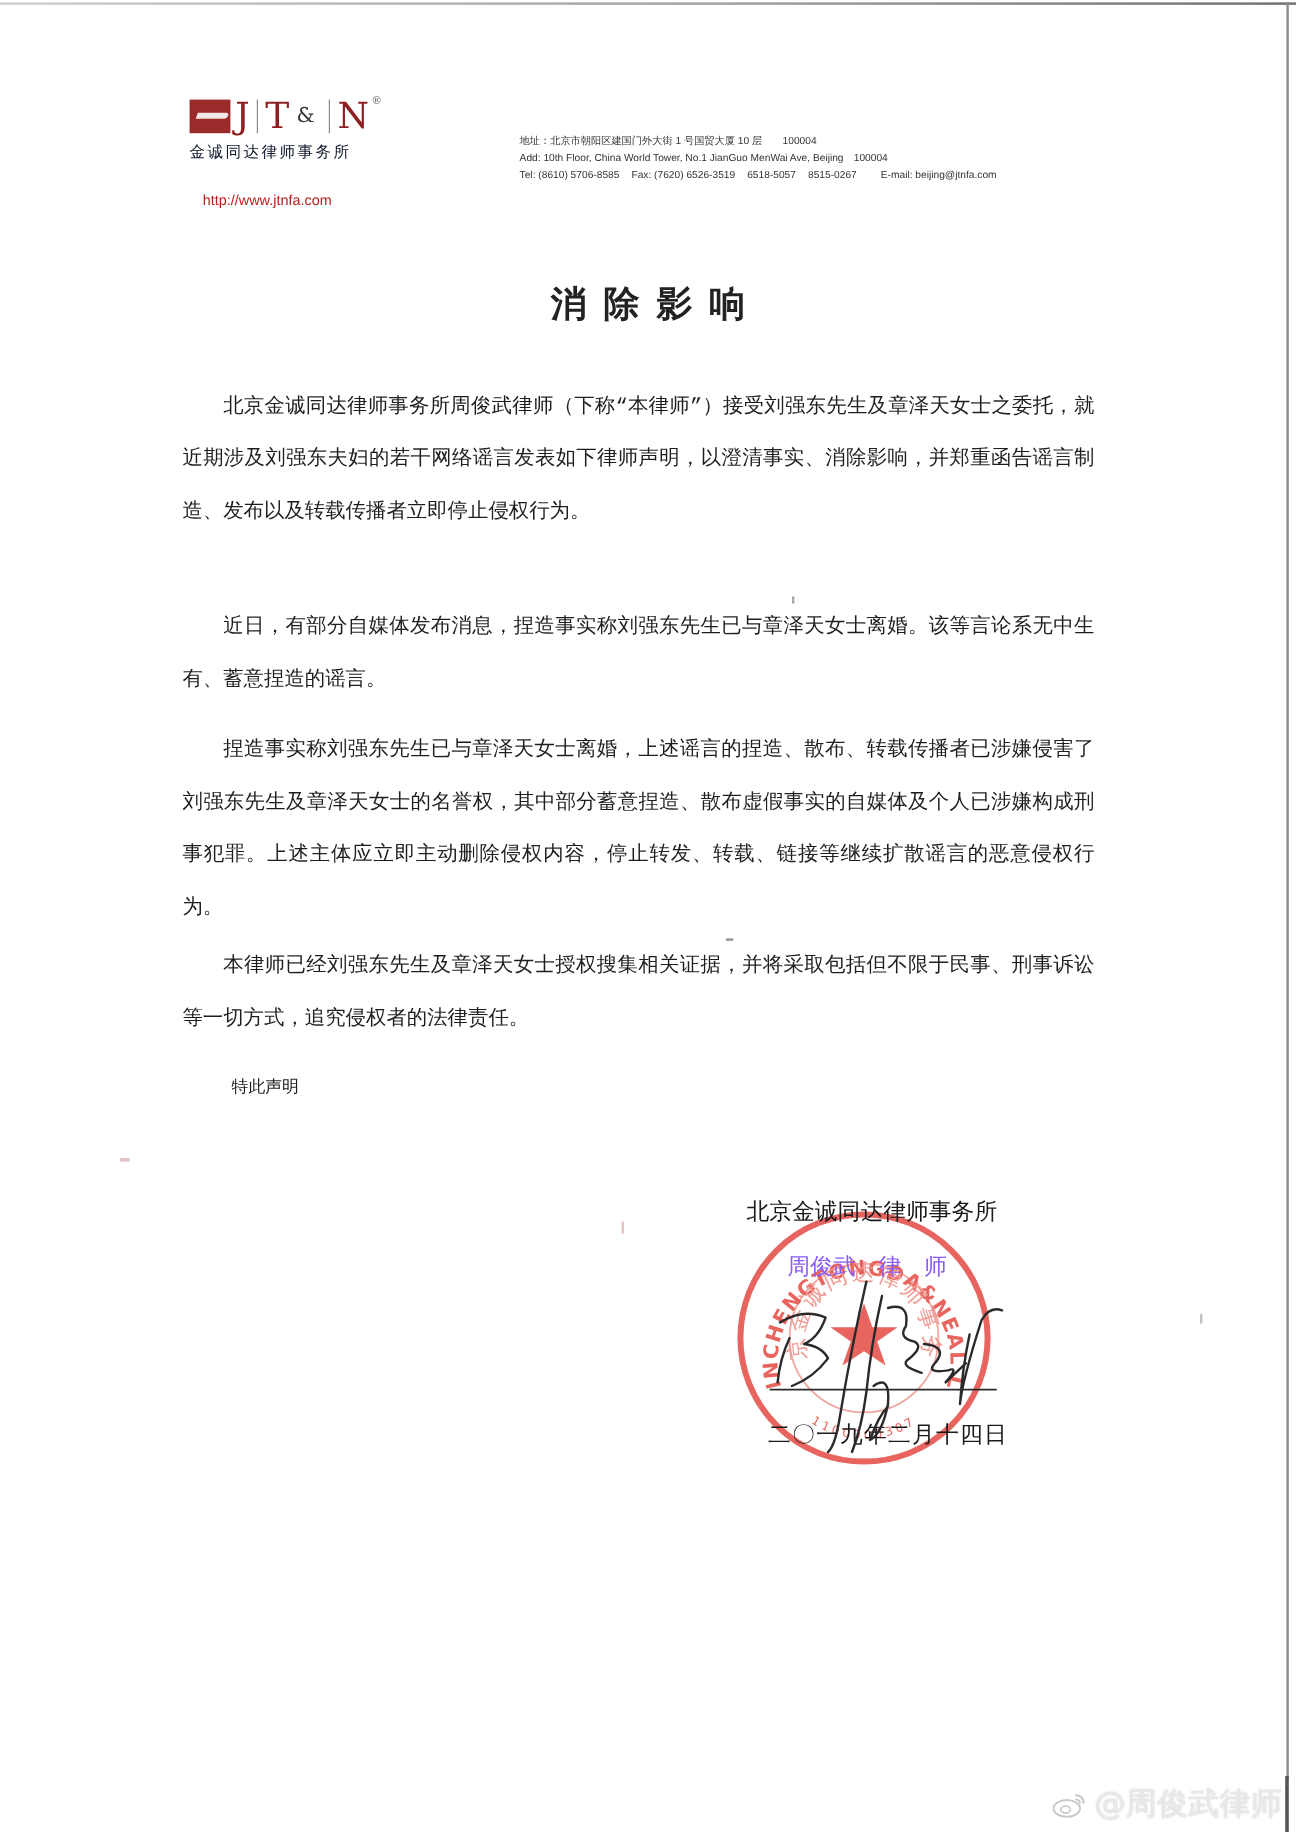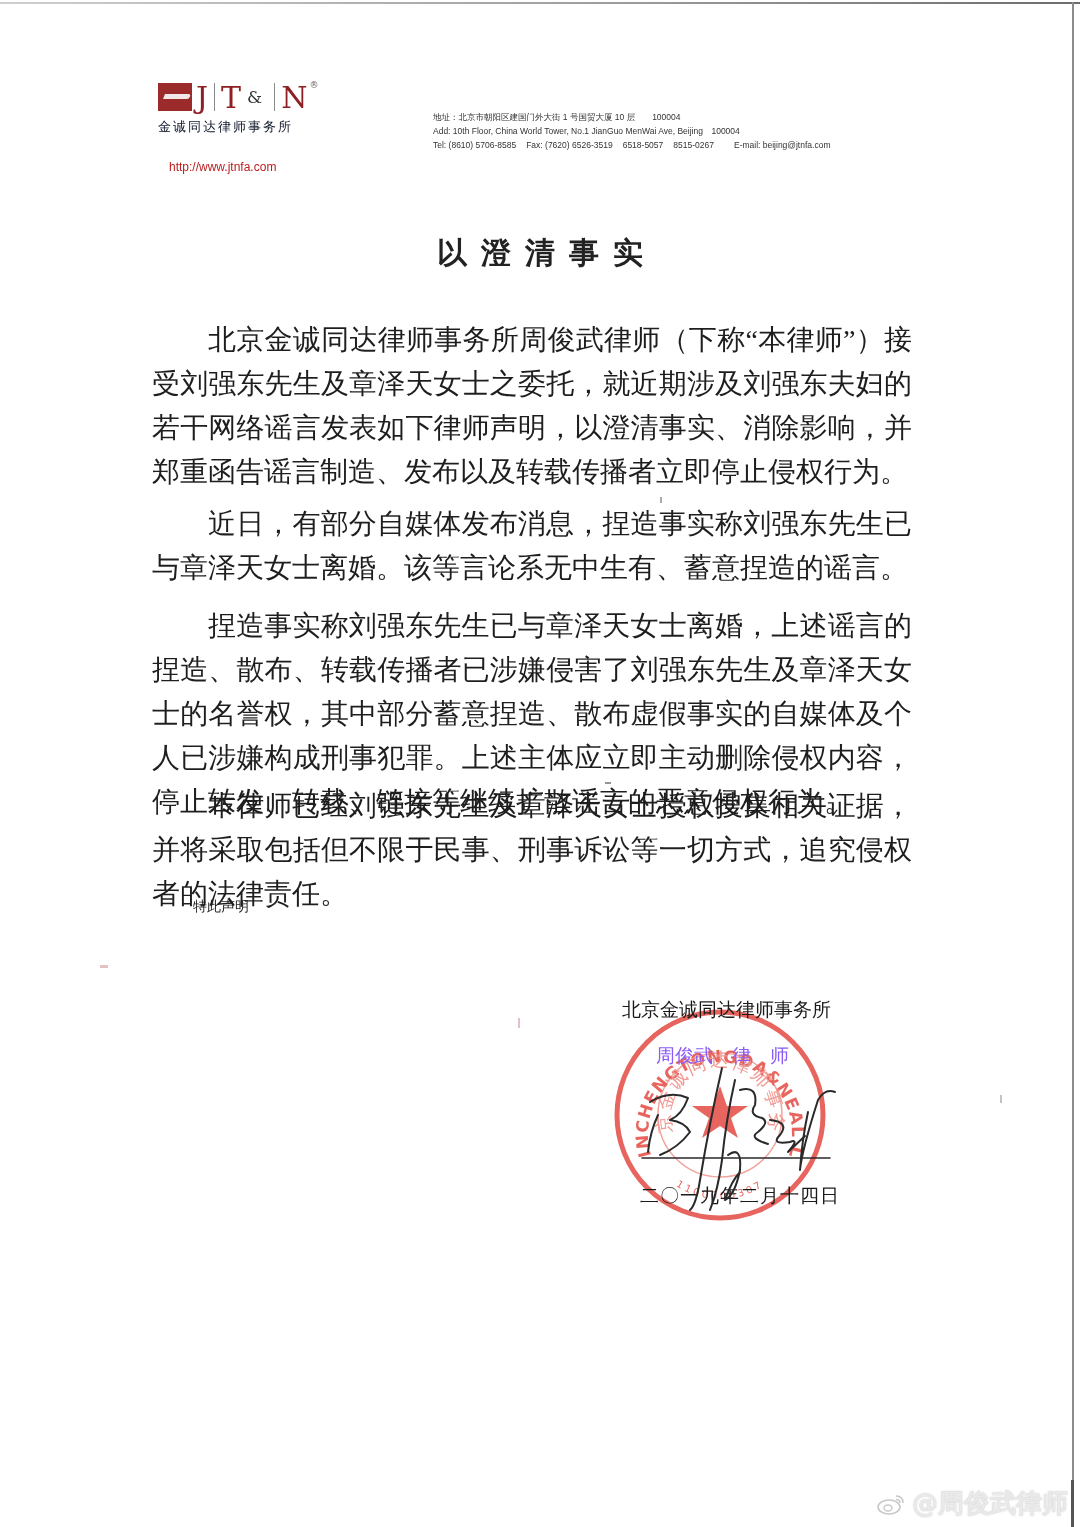--- a/index.html
+++ b/index.html
@@ -57,21 +57,21 @@
     .address .gap { display: inline-block; width: 10px; }
     
     .doc-title {
       position: absolute; left: 0; right: 0; top: 233px; text-align: center;
       font-family: "DejaVu Sans", sans-serif; font-weight: bold; font-size: 30px;
       letter-spacing: 14px; color: #222; padding-left: 14px;
     }
     
     .body-text {
       position: absolute; left: 152px; width: 760px;
-      font-family: Liberation Serif, serif; font-size: 28px; line-height: 44px;
+      font-family: Liberation Mono, monospace; font-size: 17px; line-height: 44px;
       color: #1e1e1e; text-align: justify; text-indent: 2em; margin: 0;
       text-justify: inter-character;
     }
     .p1 { top: 318px; }
     .p2 { top: 502px; }
     .p3 { top: 604px; }
     .p4 { top: 784px; }
     .closing {
       position: absolute; left: 193px; top: 884px; font-family: "DejaVu Serif", serif;
       font-size: 14px; line-height: 44px; color: #1e1e1e;
@@ -93,21 +93,20 @@
       position: absolute; left: 612px; top: 1008px; width: 216px; height: 214px; z-index: 2;
       opacity: 0.85;
     }
     .signature {
       position: absolute; left: 630px; top: 1060px; width: 220px; height: 160px; z-index: 4;
     }
     .weibo-watermark {
       position: absolute; right: 12px; bottom: 6px; display: flex; align-items: center;
       font-family: "DejaVu Sans", sans-serif; font-size: 26px; color: rgba(235,235,235,0.95);
       text-shadow: 0 0 1px rgba(180,180,180,0.6), 0 0 2px rgba(180,180,180,0.4);
-      font-weight: bold;
     }
     .weibo-icon {
       width: 30px; height: 24px; margin-right: 6px; position: relative;
     }
     .speck { position: absolute; width: 2px; height: 6px; background: #d9a7ad; opacity: 0.7; }
   </style>
 </head>
 <body>
 
 <div class="page-border-top"></div>
@@ -126,21 +125,21 @@
     <span class="reg">®</span>
   </div>
 </div>
 <div class="firm-cn">金诚同达律师事务所</div>
 <div class="firm-url">http://www.jtnfa.com</div>
 
 <div class="address"><span>地址：北京市朝阳区建国门外大街 1 号国贸大厦 10 层　　100004</span>
 <span>Add: 10th Floor, China World Tower, No.1 JianGuo MenWai Ave, Beijing　100004</span>
 <span>Tel: (8610) 5706-8585</span><span class="gap"></span><span>Fax: (7620) 6526-3519</span><span class="gap"></span><span>6518-5057</span><span class="gap"></span><span>8515-0267</span><span class="gap"></span><span class="gap"></span><span>E-mail: beijing@jtnfa.com</span></div>
 
-<div class="doc-title">以澄清事实</div>
+<div class="doc-title">消除影响</div>
 
 <p class="body-text p1">北京金诚同达律师事务所周俊武律师（下称“本律师”）接受刘强东先生及章泽天女士之委托，就近期涉及刘强东夫妇的若干网络谣言发表如下律师声明，以澄清事实、消除影响，并郑重函告谣言制造、发布以及转载传播者立即停止侵权行为。</p>
 <p class="body-text p2">近日，有部分自媒体发布消息，捏造事实称刘强东先生已与章泽天女士离婚。该等言论系无中生有、蓄意捏造的谣言。</p>
 <p class="body-text p3">捏造事实称刘强东先生已与章泽天女士离婚，上述谣言的捏造、散布、转载传播者已涉嫌侵害了刘强东先生及章泽天女士的名誉权，其中部分蓄意捏造、散布虚假事实的自媒体及个人已涉嫌构成刑事犯罪。上述主体应立即主动删除侵权内容，停止转发、转载、链接等继续扩散谣言的恶意侵权行为。</p>
 <p class="body-text p4">本律师已经刘强东先生及章泽天女士授权搜集相关证据，并将采取包括但不限于民事、刑事诉讼等一切方式，追究侵权者的法律责任。</p>
 <div class="closing">特此声明</div>
 
 <span class="speck" style="left:660px;top:497px;background:#888;"></span>
 <span class="speck" style="left:605px;top:782px;width:6px;height:2px;background:#666;"></span>
 <span class="speck" style="left:518px;top:1018px;height:10px;"></span>

